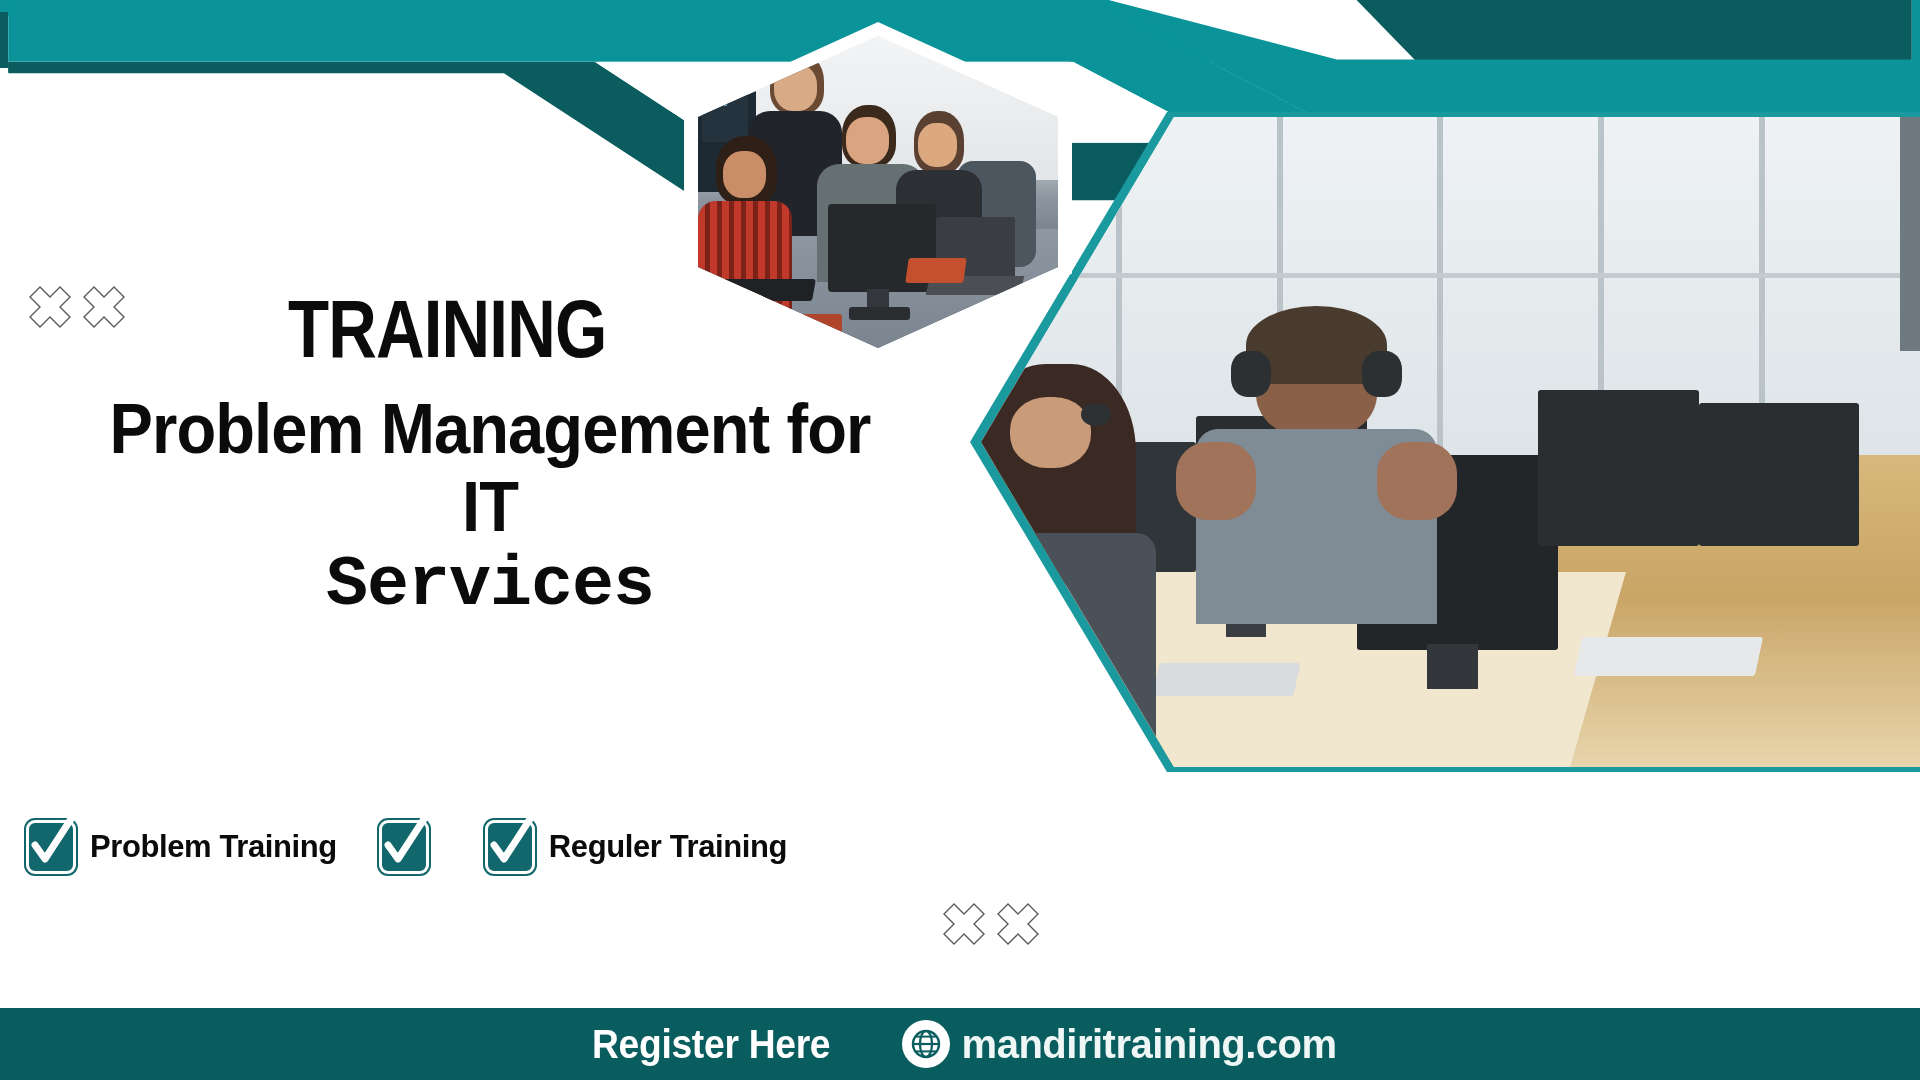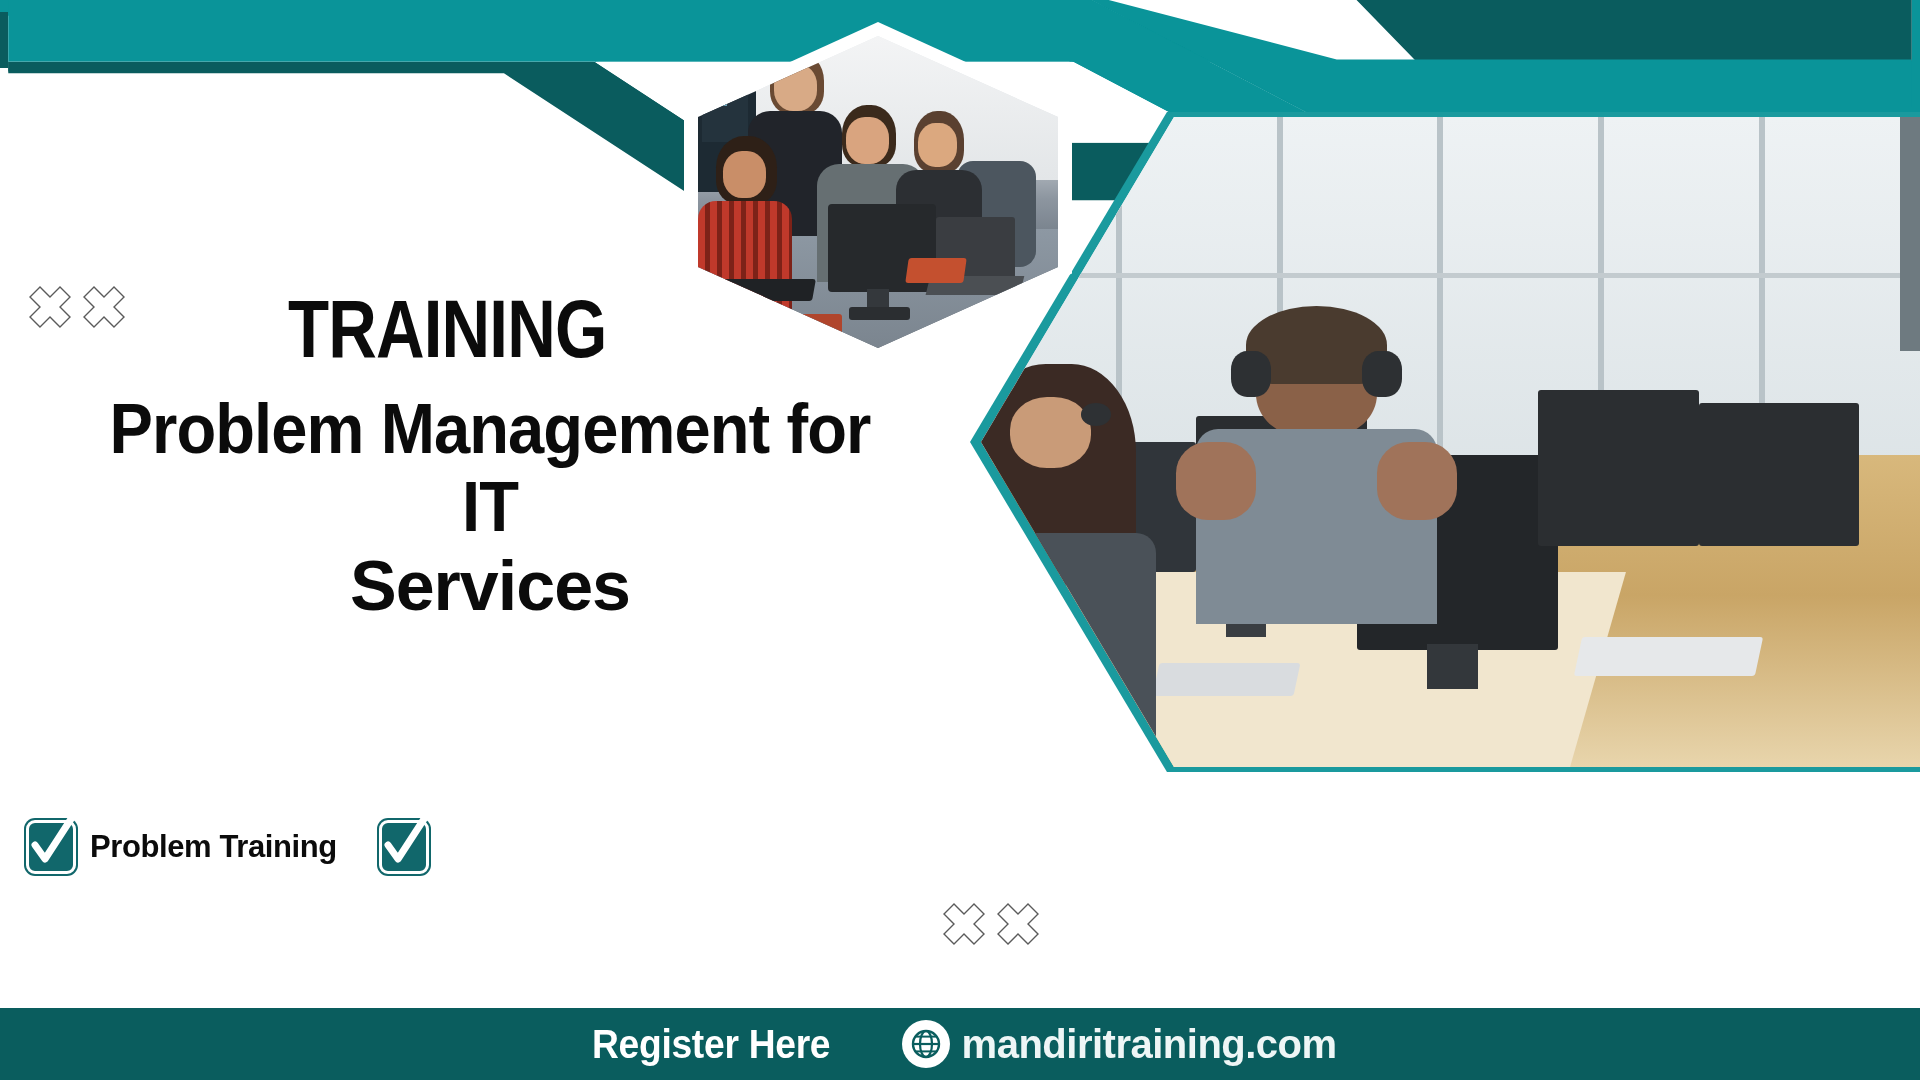--- a/index.html
+++ b/index.html
@@ -75,21 +75,21 @@
     color:#0b0b0b;line-height:1;
     transform:scaleX(0.82);transform-origin:left top;
   }
   .title{
     position:absolute;left:50px;top:390px;width:880px;
     text-align:center;
     font-weight:bold;font-size:70px;line-height:1.12;
     color:#0b0b0b;letter-spacing:-1px;
   }
   .title .l1{display:block;transform:scaleX(0.93);}
-  .title .l2{display:block;}
+  .title .l2{display:block;font-family:Liberation Mono, monospace;}
 
   
   .checkrow{
     position:absolute;left:26px;top:820px;
     display:flex;align-items:center;gap:0;
   }
   .checkitem{display:flex;align-items:center;margin-right:42px;}
   .cbox{
     width:44px;height:48px;flex:none;
     border-radius:9px;
@@ -339,20 +339,28 @@
     </div>
 
     <div class="checkitem">
       <div class="cbox">
         <svg width="56" height="62" viewBox="0 0 56 62">
           <path d="M10 30 L20 44 L46 4" fill="none" stroke="#ffffff" stroke-width="7" stroke-linecap="round" stroke-linejoin="round"></path>
         </svg>
       </div>
     </div>
 
+    <div class="checkitem">
+      <div class="cbox">
+        <svg width="56" height="62" viewBox="0 0 56 62">
+          <path d="M10 30 L20 44 L46 4" fill="none" stroke="#ffffff" stroke-width="7" stroke-linecap="round" stroke-linejoin="round"></path>
+        </svg>
+      </div>
+      <span class="clabel">Reguler Training</span>
+    </div>
 
   </div>
 
   <div class="footer">
     <div class="reg">Register Here</div>
     <div class="site">
       <span class="globe">
         <svg width="34" height="34" viewBox="0 0 34 34">
           <circle cx="17" cy="17" r="13" fill="none" stroke="#0a5d5e" stroke-width="2.4"></circle>
           <ellipse cx="17" cy="17" rx="6" ry="13" fill="none" stroke="#0a5d5e" stroke-width="2.2"></ellipse>

